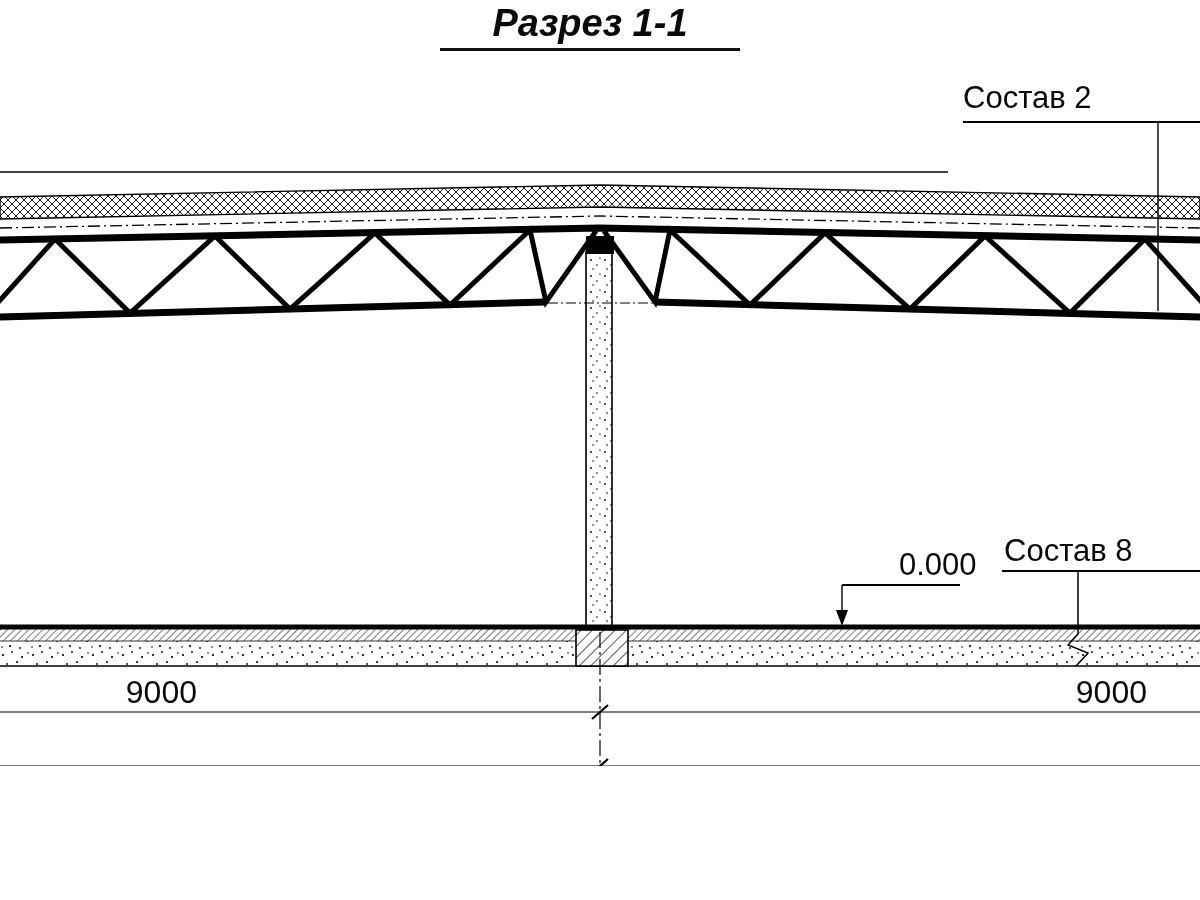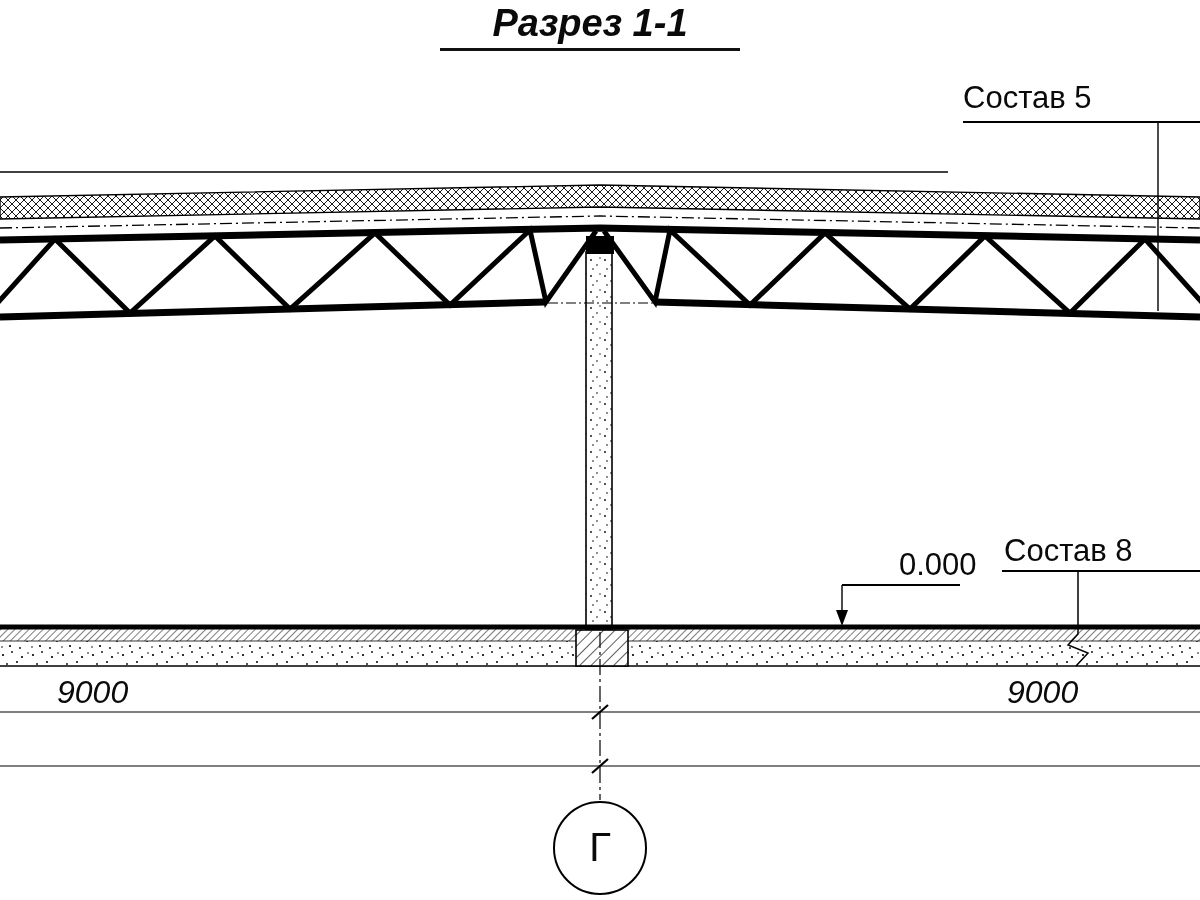--- a/index.html
+++ b/index.html
@@ -1,28 +1,28 @@
 <!DOCTYPE html>
 <html><head>
 <meta charset="utf-8">
 <style>
   html,body{margin:0;padding:0;background:#ffffff;}
   .canvas{
-    position:relative;width:1200px;height:900px;background:#ffffff;
+    position:relative;width:1200px;height:766px;background:#ffffff;
     font-family:"Liberation Sans", sans-serif;color:#0a0a0a;overflow:hidden;
   }
   .canvas svg{position:absolute;left:0;top:0;z-index:0;}
   .label{position:absolute;white-space:nowrap;z-index:2;}
   .title{
     left:440px;top:2px;width:300px;text-align:center;
     font-size:38px;font-style:italic;font-weight:bold;
     padding-bottom:3px;border-bottom:3px solid #111;
   }
   .callout{font-size:31px;}
-  .dim{font-size:32px;text-align:left;font-style:italic;}
+  .dim{font-size:32px;text-align:right;}
   .axis-letter{left:577px;top:825px;width:46px;text-align:center;font-size:40px;line-height:44px;}
 </style>
 </head>
 <body>
 
 <div class="canvas">
 
   <svg width="1200" height="900" viewBox="0 0 1200 900">
     <defs>
       <pattern id="crosshatch" width="8" height="8" patternUnits="userSpaceOnUse">
@@ -117,21 +117,21 @@
 
     <g>
       <line x1="842" y1="585" x2="960" y2="585" stroke="#000" stroke-width="1.8"></line>
       <line x1="842" y1="585" x2="842" y2="616" stroke="#000" stroke-width="1.4"></line>
       <polygon points="836,610 848,610 842,626" fill="#000"></polygon>
     </g>
   </svg>
 
   <div class="label title">Разрез 1-1</div>
 
-  <div class="label callout" style="left:963px;top:80px;">Состав 5</div>
+  <div class="label callout" style="left:963px;top:80px;">Состав 2</div>
 
   <div class="label callout" style="left:1004px;top:533px;">Состав 8</div>
 
   <div class="label callout" style="left:862px;top:547px;margin-left:37px;">0.000</div>
 
   <div class="label dim" style="left:57px;top:674px;width:140px;">9000</div>
 
   <div class="label dim" style="left:1007px;top:674px;width:140px;">9000</div>
 
 

